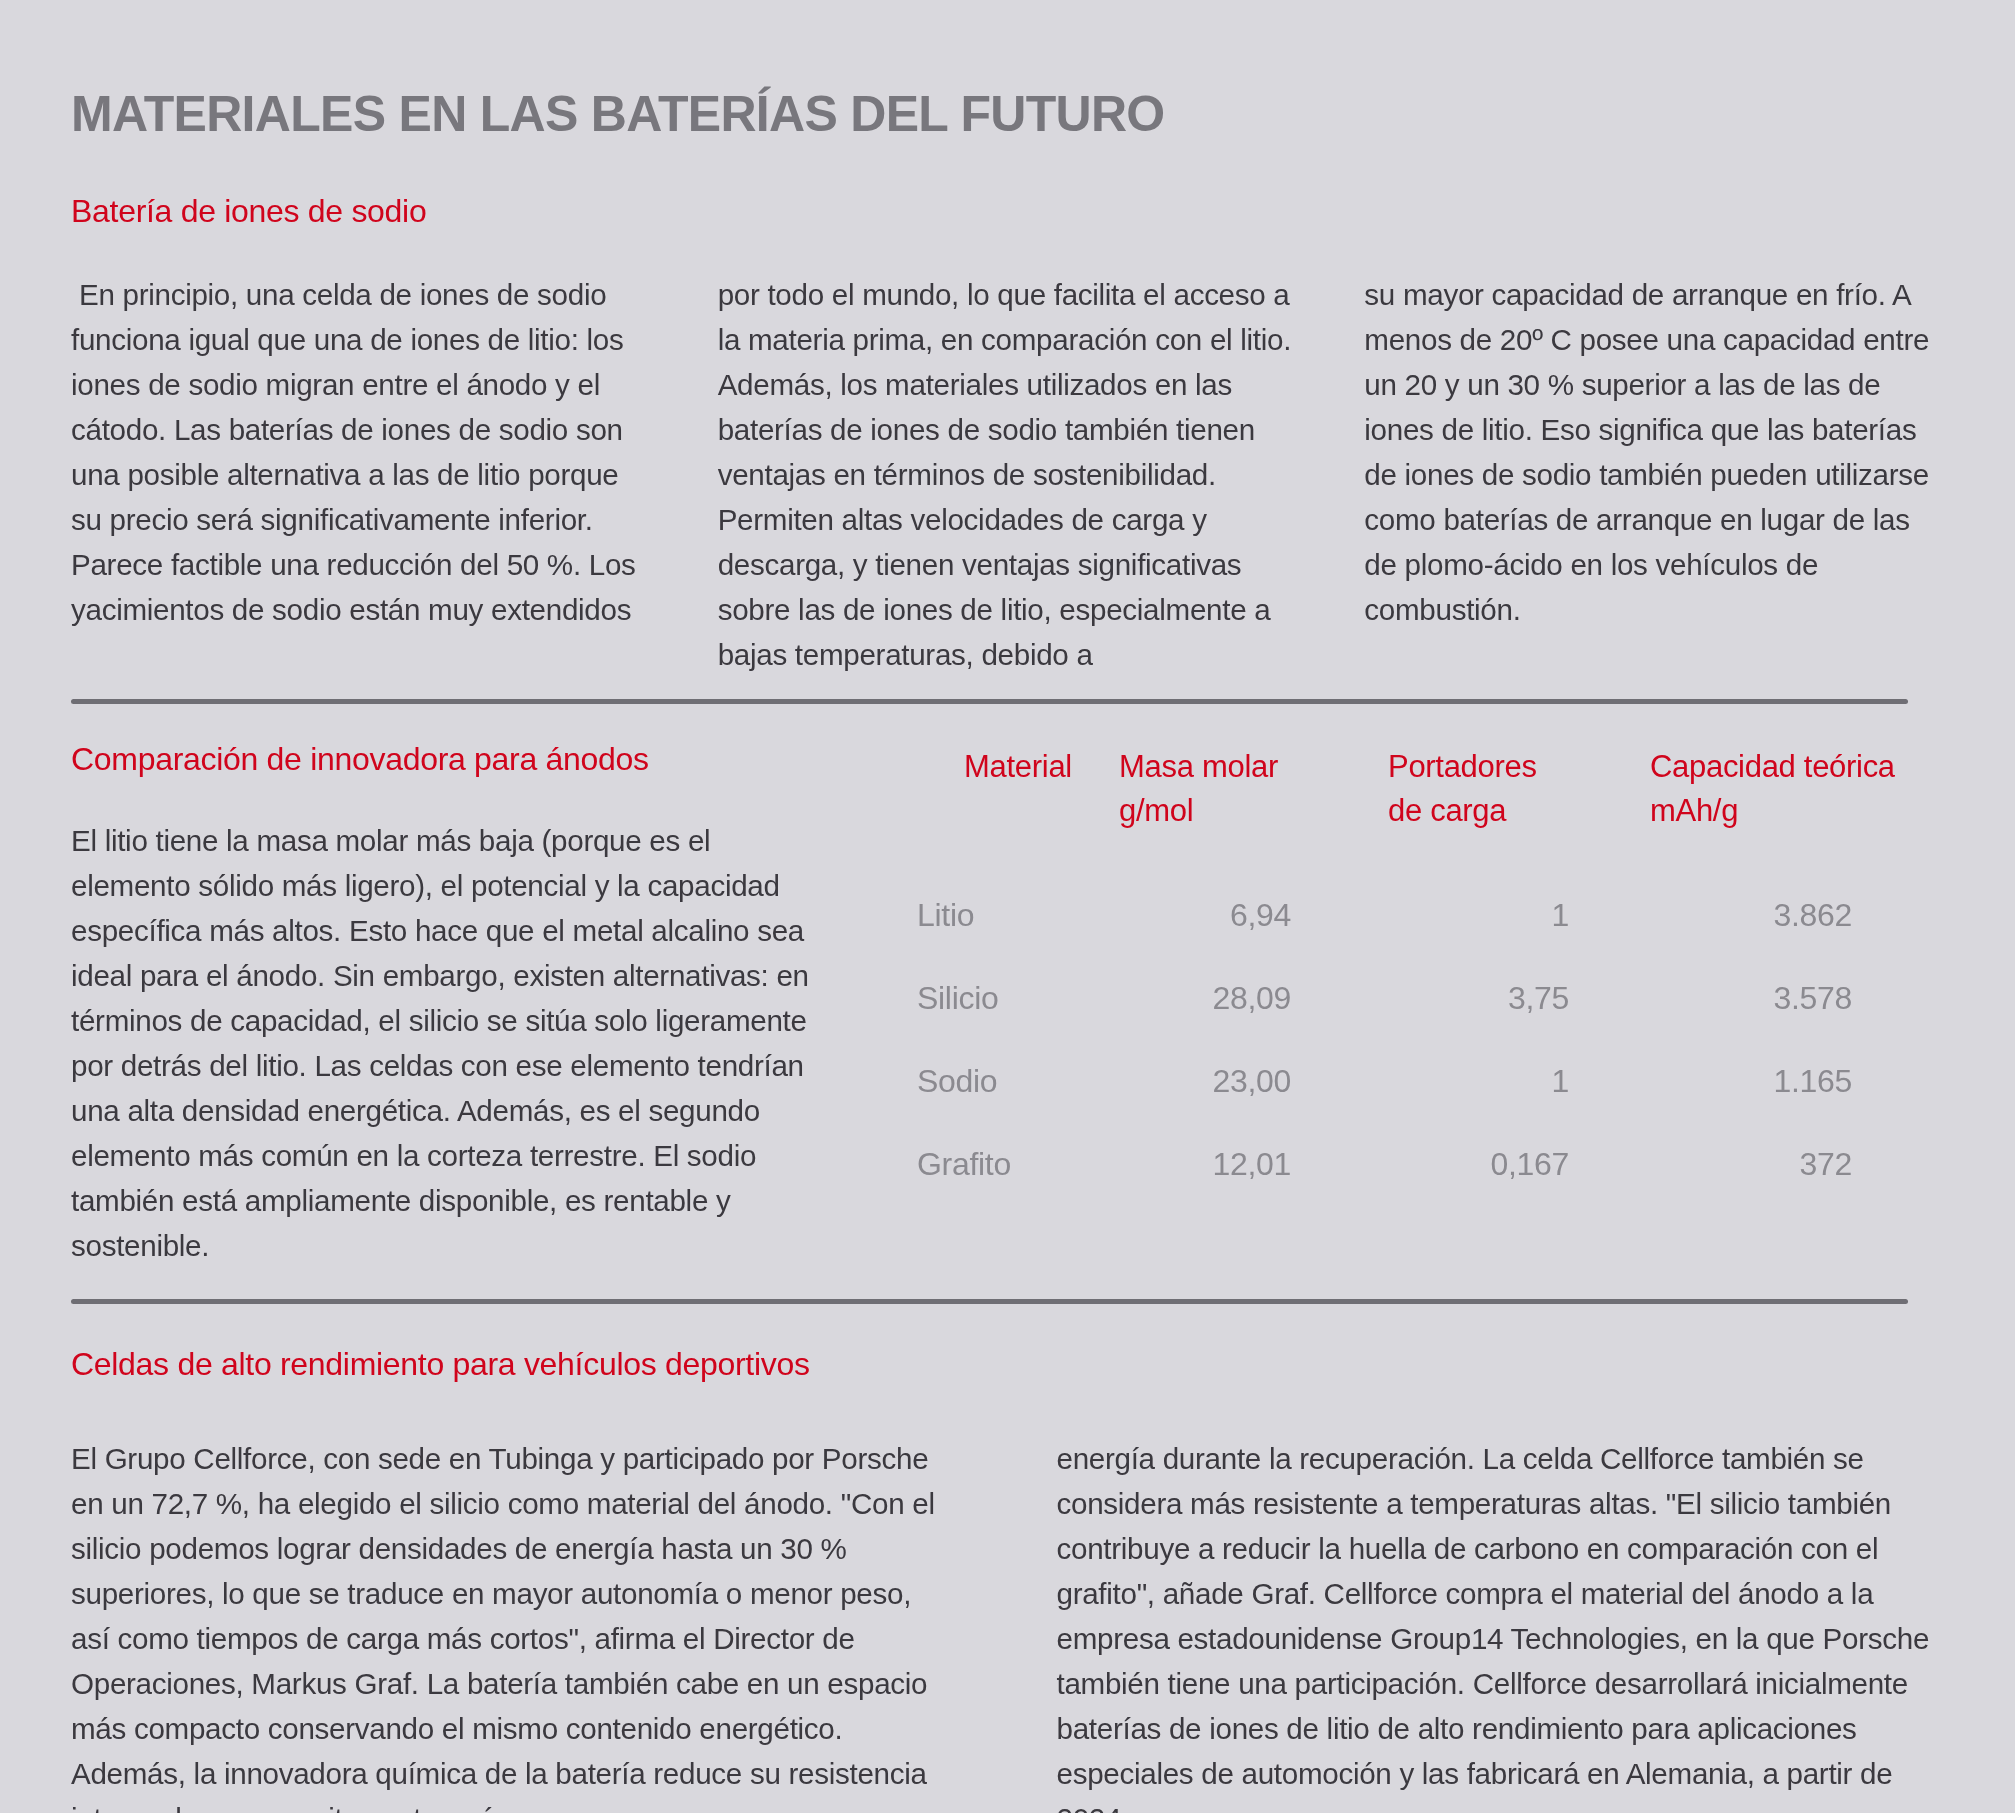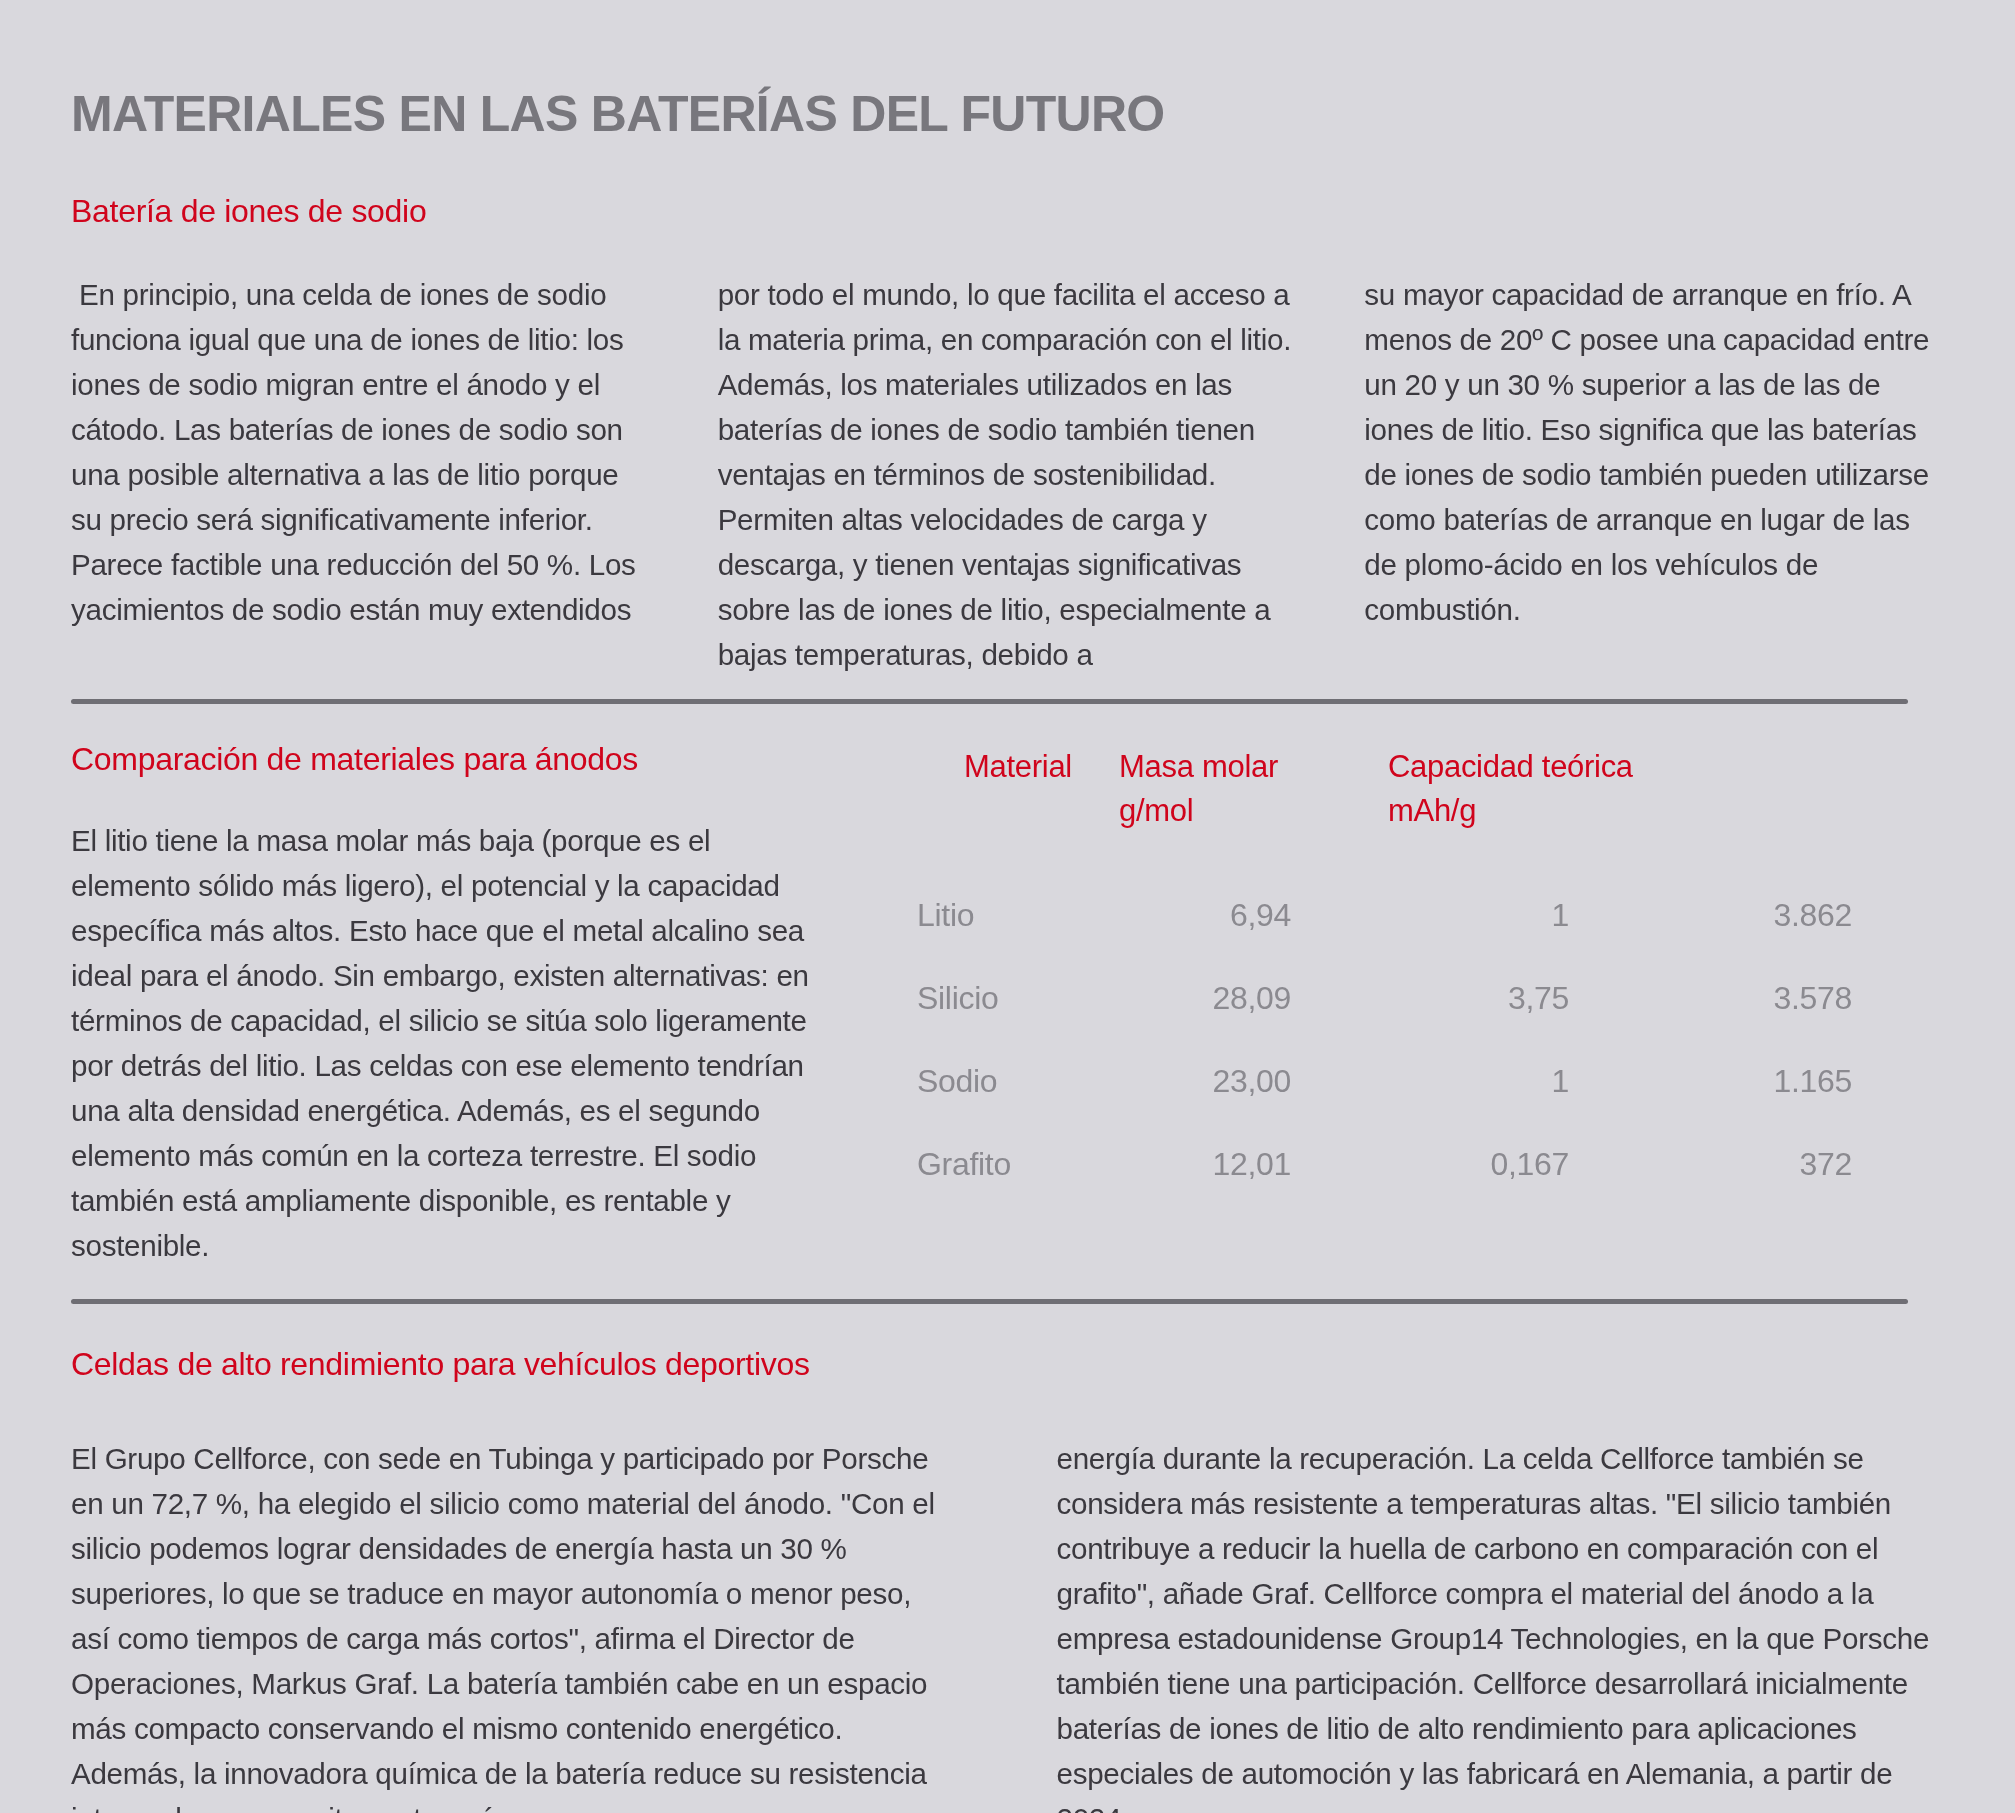--- a/index.html
+++ b/index.html
@@ -124,32 +124,36 @@
       <p class="body indent-first">En principio, una celda de iones de sodio funciona igual que una de iones de litio: los iones de sodio migran entre el ánodo y el cátodo. Las baterías de iones de sodio son una posible alternativa a las de litio porque su precio será significativamente inferior. Parece factible una reducción del 50 %. Los yacimientos de sodio están muy extendidos</p>
       <p class="body">por todo el mundo, lo que facilita el acceso a la materia prima, en comparación con el litio. Además, los materiales utilizados en las baterías de iones de sodio también tienen ventajas en términos de sostenibilidad. Permiten altas velocidades de carga y descarga, y tienen ventajas significativas sobre las de iones de litio, especialmente a bajas temperaturas, debido a</p>
       <p class="body">su mayor capacidad de arranque en frío. A menos de 20º C posee una capacidad entre un 20 y un 30 % superior a las de las de iones de litio. Eso significa que las baterías de iones de sodio también pueden utilizarse como baterías de arranque en lugar de las de plomo-ácido en los vehículos de combustión.</p>
     </div>
   </section>
 
   <hr class="rule">
 
   <section class="anode">
     <div class="anode-left">
-      <h2 class="red-head">Comparación de materiales para ánodos</h2>
+      <h2 class="red-head">Comparación de innovadora para ánodos</h2>
       <p class="body">El litio tiene la masa molar más baja (porque es el elemento sólido más ligero), el potencial y la capacidad específica más altos. Esto hace que el metal alcalino sea ideal para el ánodo. Sin embargo, existen alternativas: en términos de capacidad, el silicio se sitúa solo ligeramente por detrás del litio. Las celdas con ese elemento tendrían una alta densidad energética. Además, es el segundo elemento más común en la corteza terrestre. El sodio también está ampliamente disponible, es rentable y sostenible.</p>
     </div>
 
     <div class="anode-table">
       <div class="th c1">
         <span>Material</span>
         <span class="l2"></span>
       </div>
       <div class="th c2">
         <span>Masa molar</span>
         <span class="l2">g/mol</span>
+      </div>
+      <div class="th c3">
+        <span>Portadores</span>
+        <span class="l2">de carga</span>
       </div>
       <div class="th c4">
         <span>Capacidad teórica</span>
         <span class="l2">mAh/g</span>
       </div>
 
       <div class="tbody">
         <div class="td c1">Litio</div>
         <div class="td c2">6,94</div>
         <div class="td c3">1</div>

